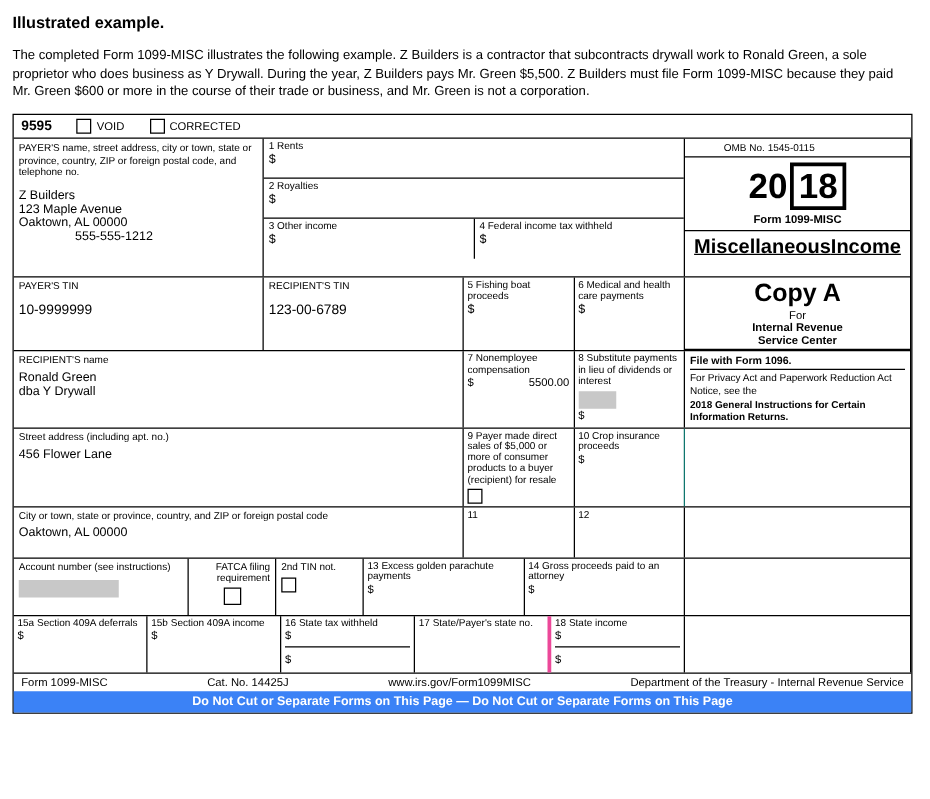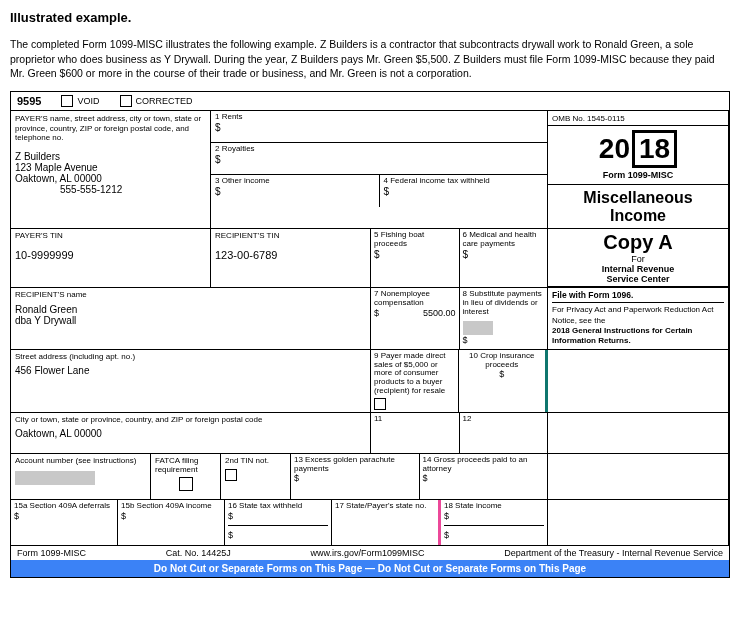--- a/index.html
+++ b/index.html
@@ -167,30 +167,30 @@
             </div>
             <div style="flex:1; padding:2px 4px; min-height:32px;">
               <div class="box-label">4 Federal income tax withheld</div>
               <div class="dollar-sign">$</div>
             </div>
           </div>
         </div>
 
         <div style="width:180px; display:flex; flex-direction:column;">
           <div style="padding:2px 4px; border-bottom:1px solid #000;">
-            <span style="font-size:8px;">OMB No. 1545-0115</span>
+            <span style="font-size:8px;margin-left:27px;">OMB No. 1545-0115</span>
           </div>
           <div style="padding:4px; text-align:center; border-bottom:1px solid #000;">
             <div class="year-display">
               <span>20</span>
                 <span class="year-box">18</span>
             </div>
             <div style="font-size:9px; font-weight:bold; margin-top:2px;">Form 1099-MISC</div>
           </div>
-          <div style="padding:4px; text-align:center; flex:1; display:flex; flex-direction:column; justify-content:center;">
+          <div style="padding:4px; text-align:right; flex:1; display:flex; justify-content:center;text-decoration:underline;">
             <div class="misc-title">Miscellaneous</div>
             <div class="misc-title">Income</div>
           </div>
         </div>
       </div>
 
       <div style="display:flex; border-bottom:1px solid #000;">
         <div style="width:200px; border-right:1px solid #000; padding:2px 4px; min-height:42px;">
           <div class="cell-label">PAYER'S TIN</div>
           <div style="font-size:11px; padding-top:8px;">10-9999999</div>
@@ -255,21 +255,21 @@
         <div style="width:360px; border-right:1px solid #000; padding:2px 4px; min-height:40px;">
           <div class="cell-label">Street address (including apt. no.)</div>
           <div style="font-size:10px; padding-top:4px;">456 Flower Lane</div>
         </div>
 
         <div style="flex:1; border-right:1px solid #000; padding:2px 3px; min-height:40px;">
           <div class="box-label">9 Payer made direct sales of $5,000 or more of consumer products to a buyer (recipient) for resale</div>
           <div style="width:12px; height:12px; border:1px solid #000; margin-top:2px;"></div>
         </div>
 
-        <div style="flex:1; border-right:3px solid #0f766e; padding:2px 3px; min-height:40px;text-align:center;">
+        <div style="flex:1; border-right:1px solid #0f766e; padding:2px 3px; min-height:40px;">
           <div class="box-label">10 Crop insurance proceeds</div>
           <div style="font-size:9px;">$</div>
         </div>
         <div style="width:180px;"></div>
       </div>
 
       <div style="display:flex; border-bottom:1px solid #000;">
         <div style="width:360px; border-right:1px solid #000; padding:2px 4px; min-height:40px;">
           <div class="cell-label">City or town, state or province, country, and ZIP or foreign postal code</div>
           <div style="font-size:10px; padding-top:4px;">Oaktown, AL 00000</div>
@@ -283,21 +283,21 @@
           <div class="box-label">12</div>
         </div>
         <div style="width:180px;"></div>
       </div>
 
       <div style="display:flex; border-bottom:1px solid #000;">
         <div style="width:140px; border-right:1px solid #000; padding:2px 4px; min-height:45px;">
           <div class="cell-label">Account number (see instructions)</div>
           <div style="background:#c8c8c8; width:80px; height:14px; margin-top:6px;"></div>
         </div>
-        <div style="width:70px; border-right:1px solid #000; padding:2px 4px; min-height:45px; text-align:left;">
+        <div style="width:70px; border-right:1px solid #000; padding:2px 4px; min-height:45px; text-align:right;">
           <div class="cell-label">FATCA filing requirement</div>
           <div class="fatca-box"></div>
         </div>
         <div style="width:70px; border-right:1px solid #000; padding:2px 4px; min-height:45px;">
           <div class="cell-label">2nd TIN not.</div>
           <div style="width:12px; height:12px; border:1px solid #000; margin-top:4px;"></div>
         </div>
 
         <div style="flex:1; border-right:1px solid #000; padding:2px 3px; min-height:45px;">
           <div class="box-label">13 Excess golden parachute payments</div>

